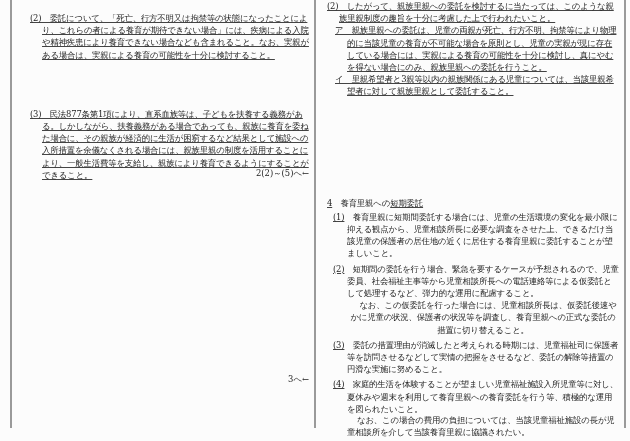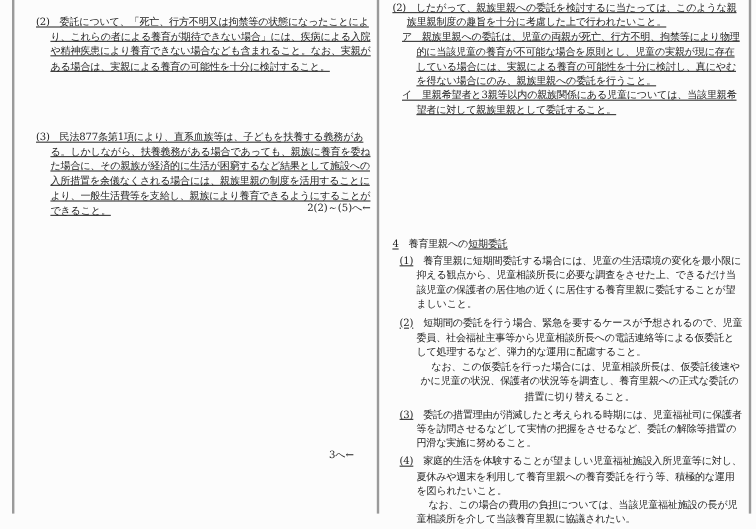--- a/index.html
+++ b/index.html
@@ -22,21 +22,21 @@
 
 <div class="vline" style="left:10px; height:428px;"></div>
 <div class="vline" style="left:314px; height:428px;"></div>
 <div class="vline" style="left:624px; height:428px;"></div>
 
 <div class="col left">
   <p class="para hang u" style="margin-top:12px;">(2)　委託について、「死亡、行方不明又は拘禁等の状態になったことにより、これらの者による養育が期待できない場合」には、疾病による入院や精神疾患により養育できない場合なども含まれること。なお、実親がある場合は、実親による養育の可能性を十分に検討すること。</p>
   <p class="para hang u" style="margin-top:47px;">(3)　民法877条第1項により、直系血族等は、子どもを扶養する義務がある。しかしながら、扶養義務がある場合であっても、親族に養育を委ねた場合に、その親族が経済的に生活が困窮するなど結果として施設への入所措置を余儀なくされる場合には、親族里親の制度を活用することにより、一般生活費等を支給し、親族により養育できるようにすることができること。</p>
 </div>
 <div class="marker" style="right:321px; top:168px;">2(2)～(5)へ←</div>
-<div class="marker" style="right:335px; top:374px;">3へ←</div>
+<div class="marker" style="right:321px; top:374px;">3へ←</div>
 
 <div class="col right">
   <p class="para hang u" style="margin-top:0;">(2)　したがって、親族里親への委託を検討するに当たっては、このような親族里親制度の趣旨を十分に考慮した上で行われたいこと。</p>
   <p class="para hang u" style="padding-left:20px;text-indent:-12px;margin-left:0;">ア　親族里親への委託は、児童の両親が死亡、行方不明、拘禁等により物理的に当該児童の養育が不可能な場合を原則とし、児童の実親が現に存在している場合には、実親による養育の可能性を十分に検討し、真にやむを得ない場合にのみ、親族里親への委託を行うこと。</p>
   <p class="para hang u" style="padding-left:20px;text-indent:-12px;">イ　里親希望者と3親等以内の親族関係にある児童については、当該里親希望者に対して親族里親として委託すること。</p>
 
   <p class="para" style="margin-top:99px;">
     <span class="u">4</span>　<span>養育里親への</span><span class="u">短期委託</span>
   </p>
   <p class="para hang2" style="margin-top:2px;"><span class="u">(1)</span>　<span>養育里親に短期間委託する場合には、児童の生活環境の変化を最小限に抑える観点から、児童相談所長に必要な調査をさせた上、できるだけ当該児童の保護者の居住地の近くに居住する養育里親に委託することが望ましいこと。</span></p>

